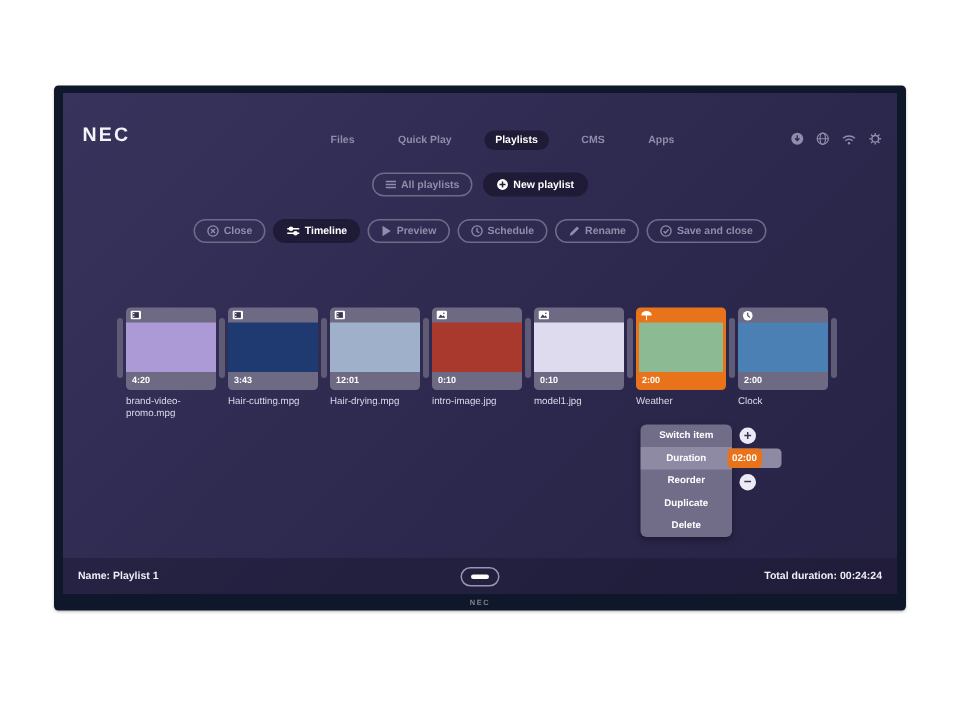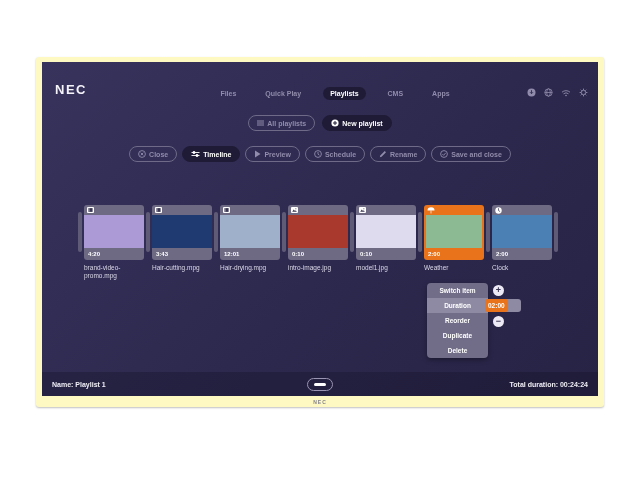--- a/index.html
+++ b/index.html
@@ -1,18 +1,18 @@
 <!DOCTYPE html>
 <html style="--accent: #e8731a;"><head>
 <meta charset="utf-8">
 <style>
   :root{ --accent:#e8731a; --chrome:#6e6a84; --muted:#918cab; --pill-dark:#1f1b36; }
   *{margin:0;padding:0;box-sizing:border-box;}
   body{width:640px;height:480px;background:#ffffff;font-family:"Liberation Sans",sans-serif;position:relative;overflow:hidden;}
-  .monitor{position:absolute;left:36px;top:57px;width:568px;height:350px;background:#fef9c3;border-radius:3px;padding:5px 6px 11px 6px;box-shadow:0 1px 2px rgba(0,0,0,0.25);}
+  .monitor{position:absolute;left:36px;top:57px;width:568px;height:350px;background:#0f172a;border-radius:3px;padding:5px 6px 11px 6px;box-shadow:0 1px 2px rgba(0,0,0,0.25);}
   .bezel-logo{position:absolute;bottom:2px;left:0;right:0;text-align:center;font-size:5px;font-weight:bold;color:#83828c;letter-spacing:1px;}
   .screen{position:relative;width:556px;height:334px;background:linear-gradient(135deg,#37335c 0%,#2e2a50 45%,#272345 100%);overflow:hidden;}
 
   
   .logo{position:absolute;left:13px;top:20px;color:#f5f3fa;font-size:13px;font-weight:bold;letter-spacing:1.5px;}
   .nav{position:absolute;left:150px;right:120px;top:25px;display:flex;justify-content:center;align-items:center;gap:15px;}
   .nav-item{font-size:7px;color:var(--muted);font-weight:bold;padding:3px 7px;border-radius:8px;cursor:pointer;white-space:nowrap;}
   .nav-item.active{background:var(--pill-dark);color:#ffffff;}
   .status-icons{position:absolute;right:10px;top:26px;display:flex;gap:8px;align-items:center;color:var(--muted);}
   .status-icons svg{display:block;}

